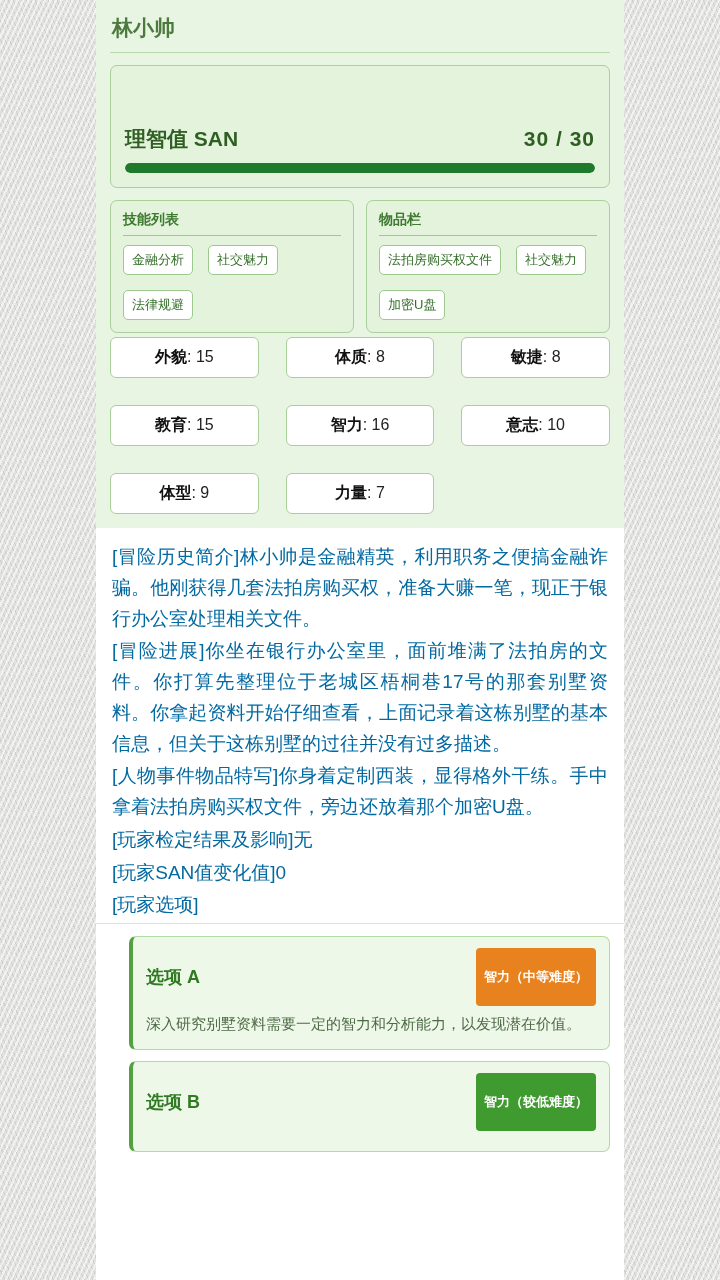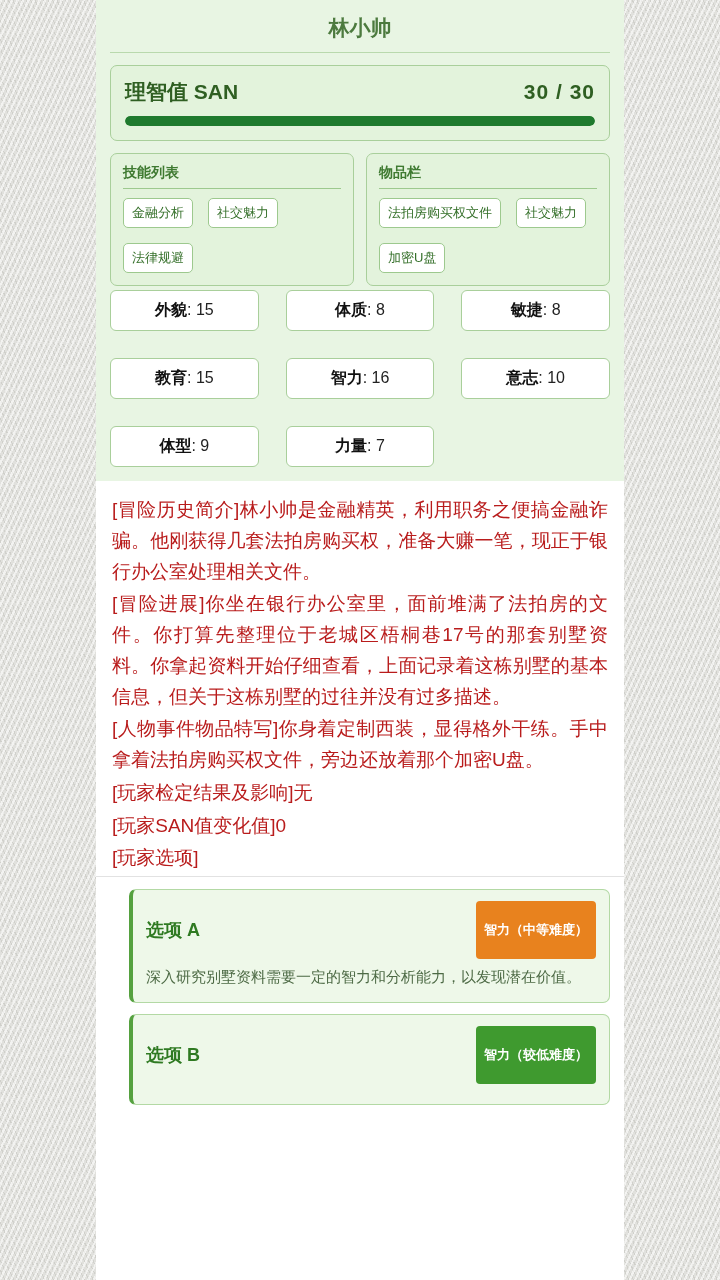--- a/index.html
+++ b/index.html
@@ -39,34 +39,34 @@
     background: #e8f5e3;
     padding: 8px 14px 14px 14px;
   }
   .char-name {
     color: #4c7a3e;
     font-size: 21px;
     font-weight: bold;
     padding: 6px 2px 10px 2px;
     border-bottom: 1px solid #b9d9ad;
     margin-bottom: 12px;
-    text-align: center;
   }
 
   .san-box {
     background: #e3f3dc;
     border: 1px solid #a9cf9b;
     border-radius: 7px;
     padding: 12px 14px 14px 14px;
   }
   .san-row {
     display: flex;
     justify-content: space-between;
     align-items: baseline;
     margin-bottom: 10px;
+    margin-top: 47px;
   }
   .san-label { color: #2f5f22; font-size: 21px; font-weight: bold; }
   .san-value { color: #2f5f22; font-size: 21px; font-weight: bold; letter-spacing: 1px; }
   .san-bar-track {
     height: 10px;
     background: #cfe7c4;
     border-radius: 6px;
     overflow: hidden;
   }
   .san-bar-fill {
@@ -130,21 +130,21 @@
     padding: 14px 16px 0 16px;
     height: 396px;
     overflow: hidden;
     position: relative;
     border-bottom: 1px solid #e2e2e2;
   }
   .story p {
     margin: 0 0 2px 0;
     font-size: 19px;
     line-height: 1.62;
-    color: #b91c1c;
+    color: #0369a1;
     text-align: justify;
   }
 
   
   .options { padding: 12px 14px; display: flex; flex-direction: column; gap: 11px; }
   .option {
     background: #eef8e9;
     border: 1px solid #b3d9a4;
     border-left: 4px solid #55a13f;
     border-radius: 7px;

